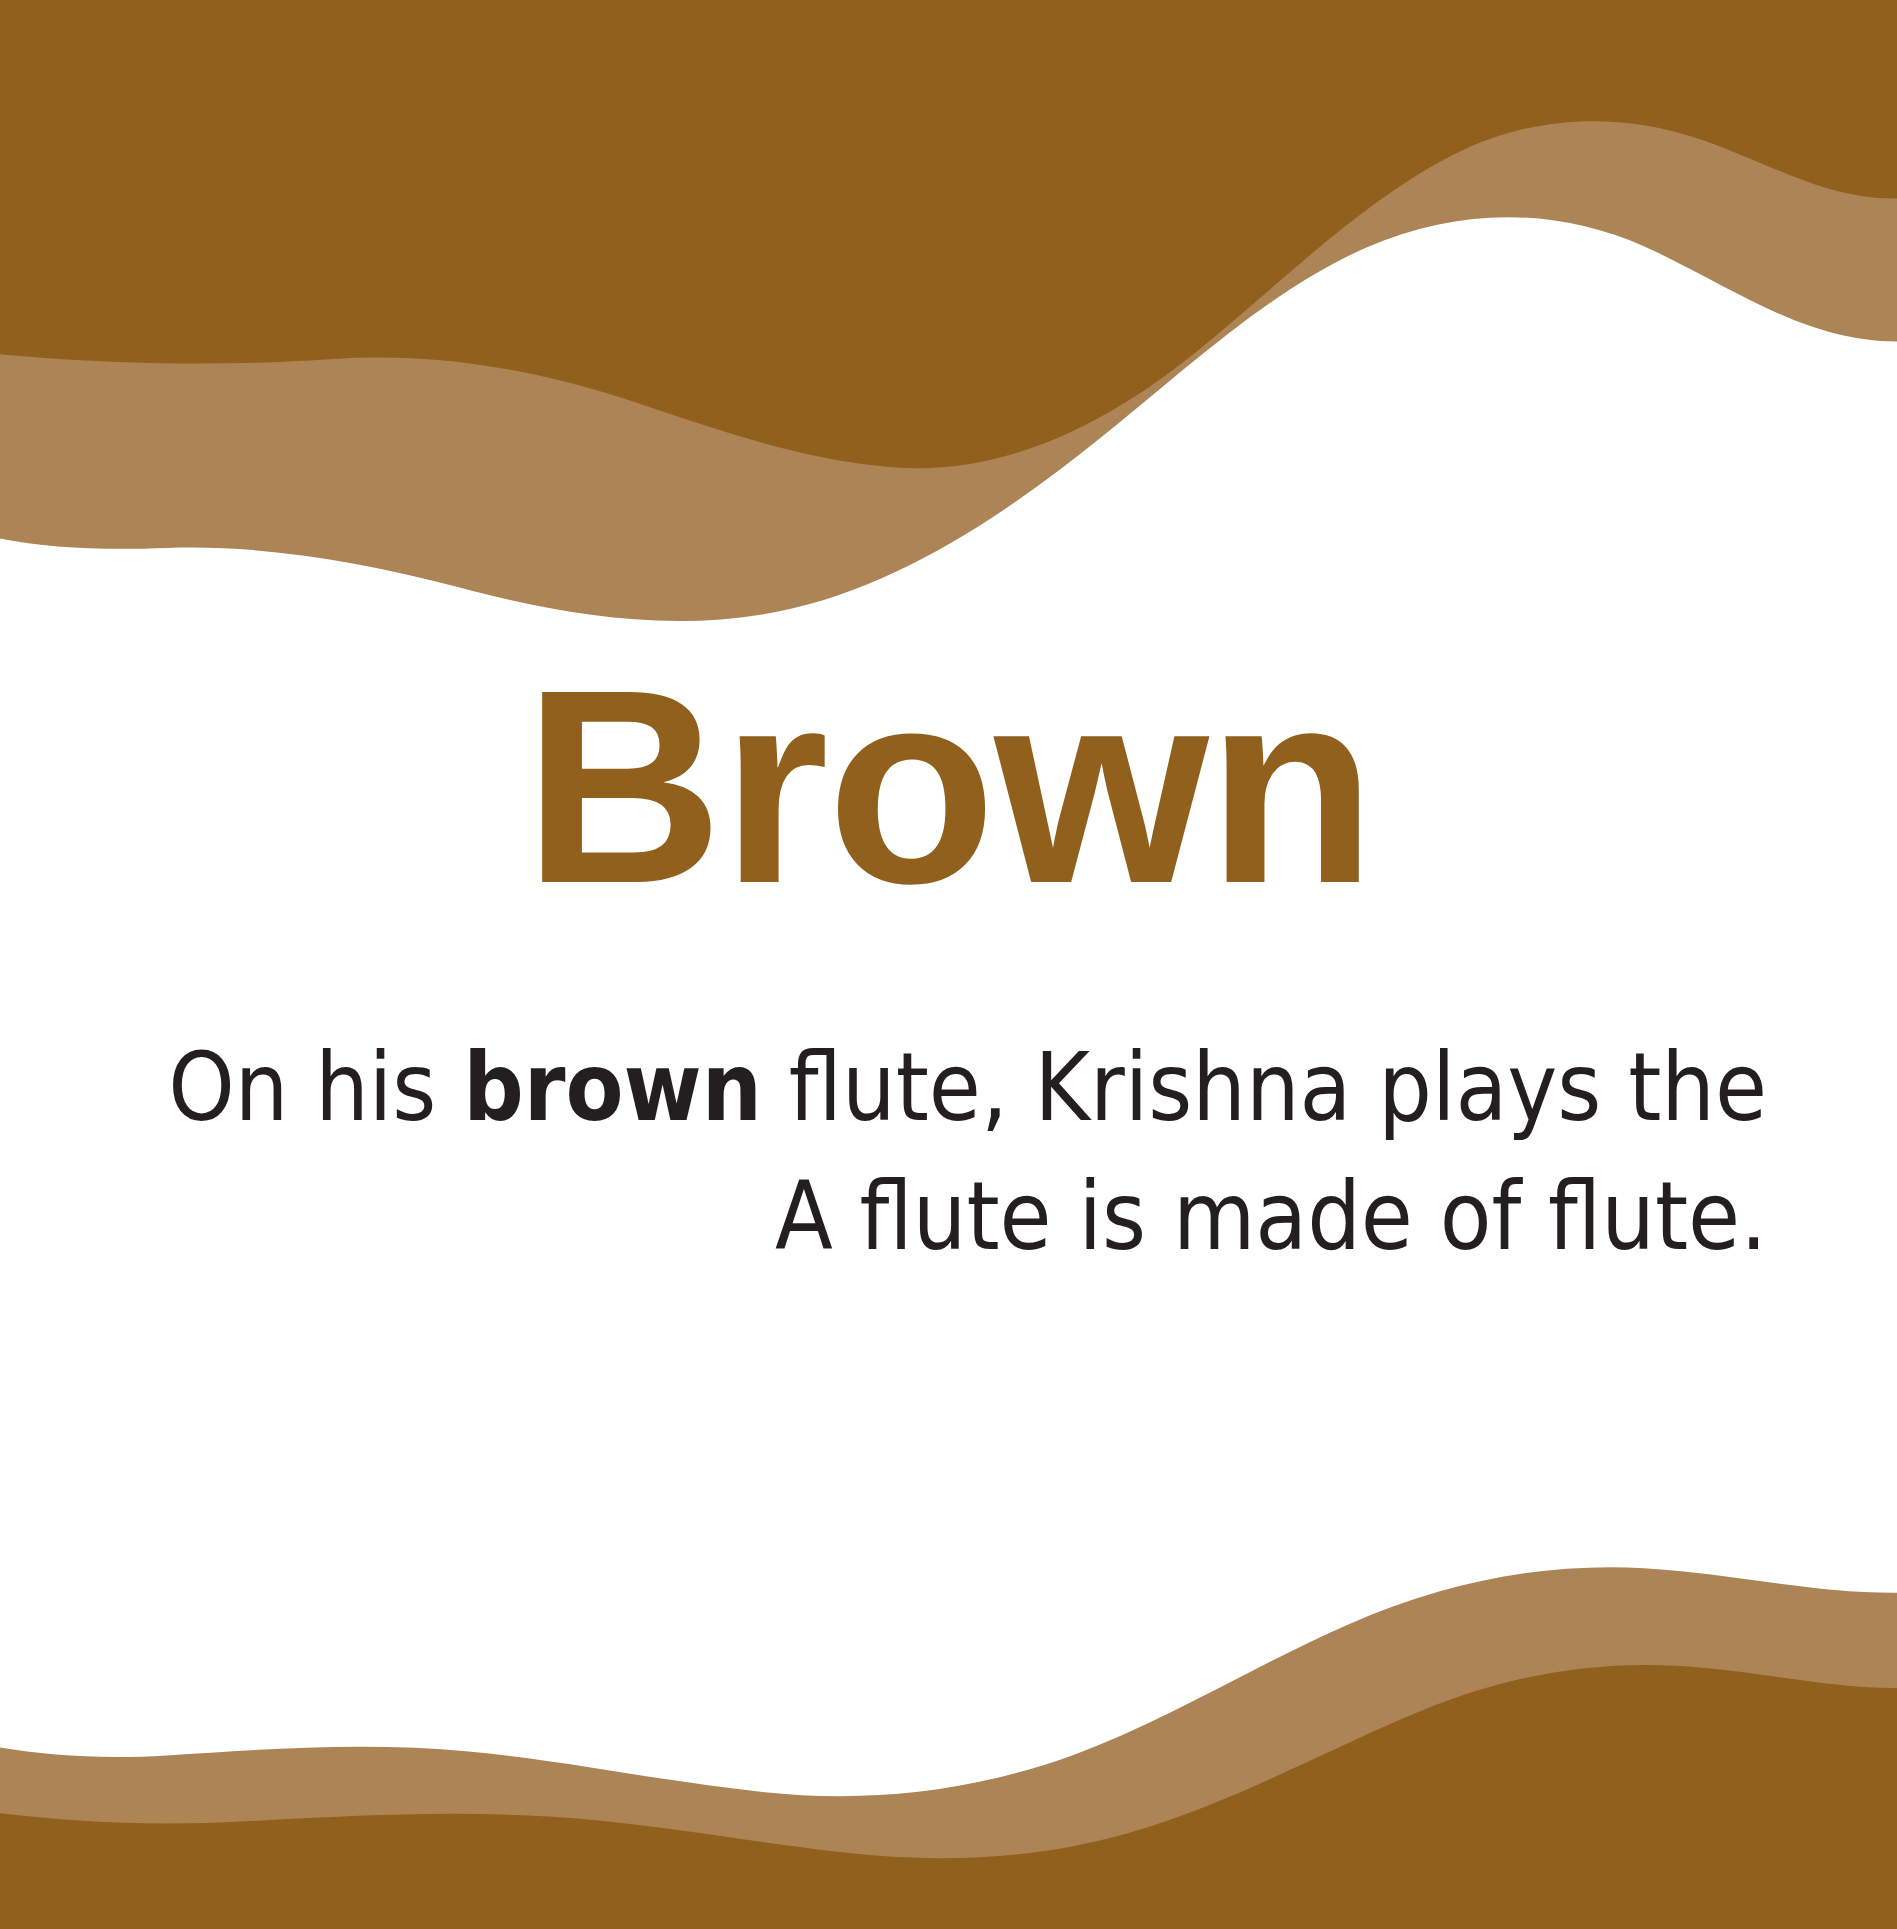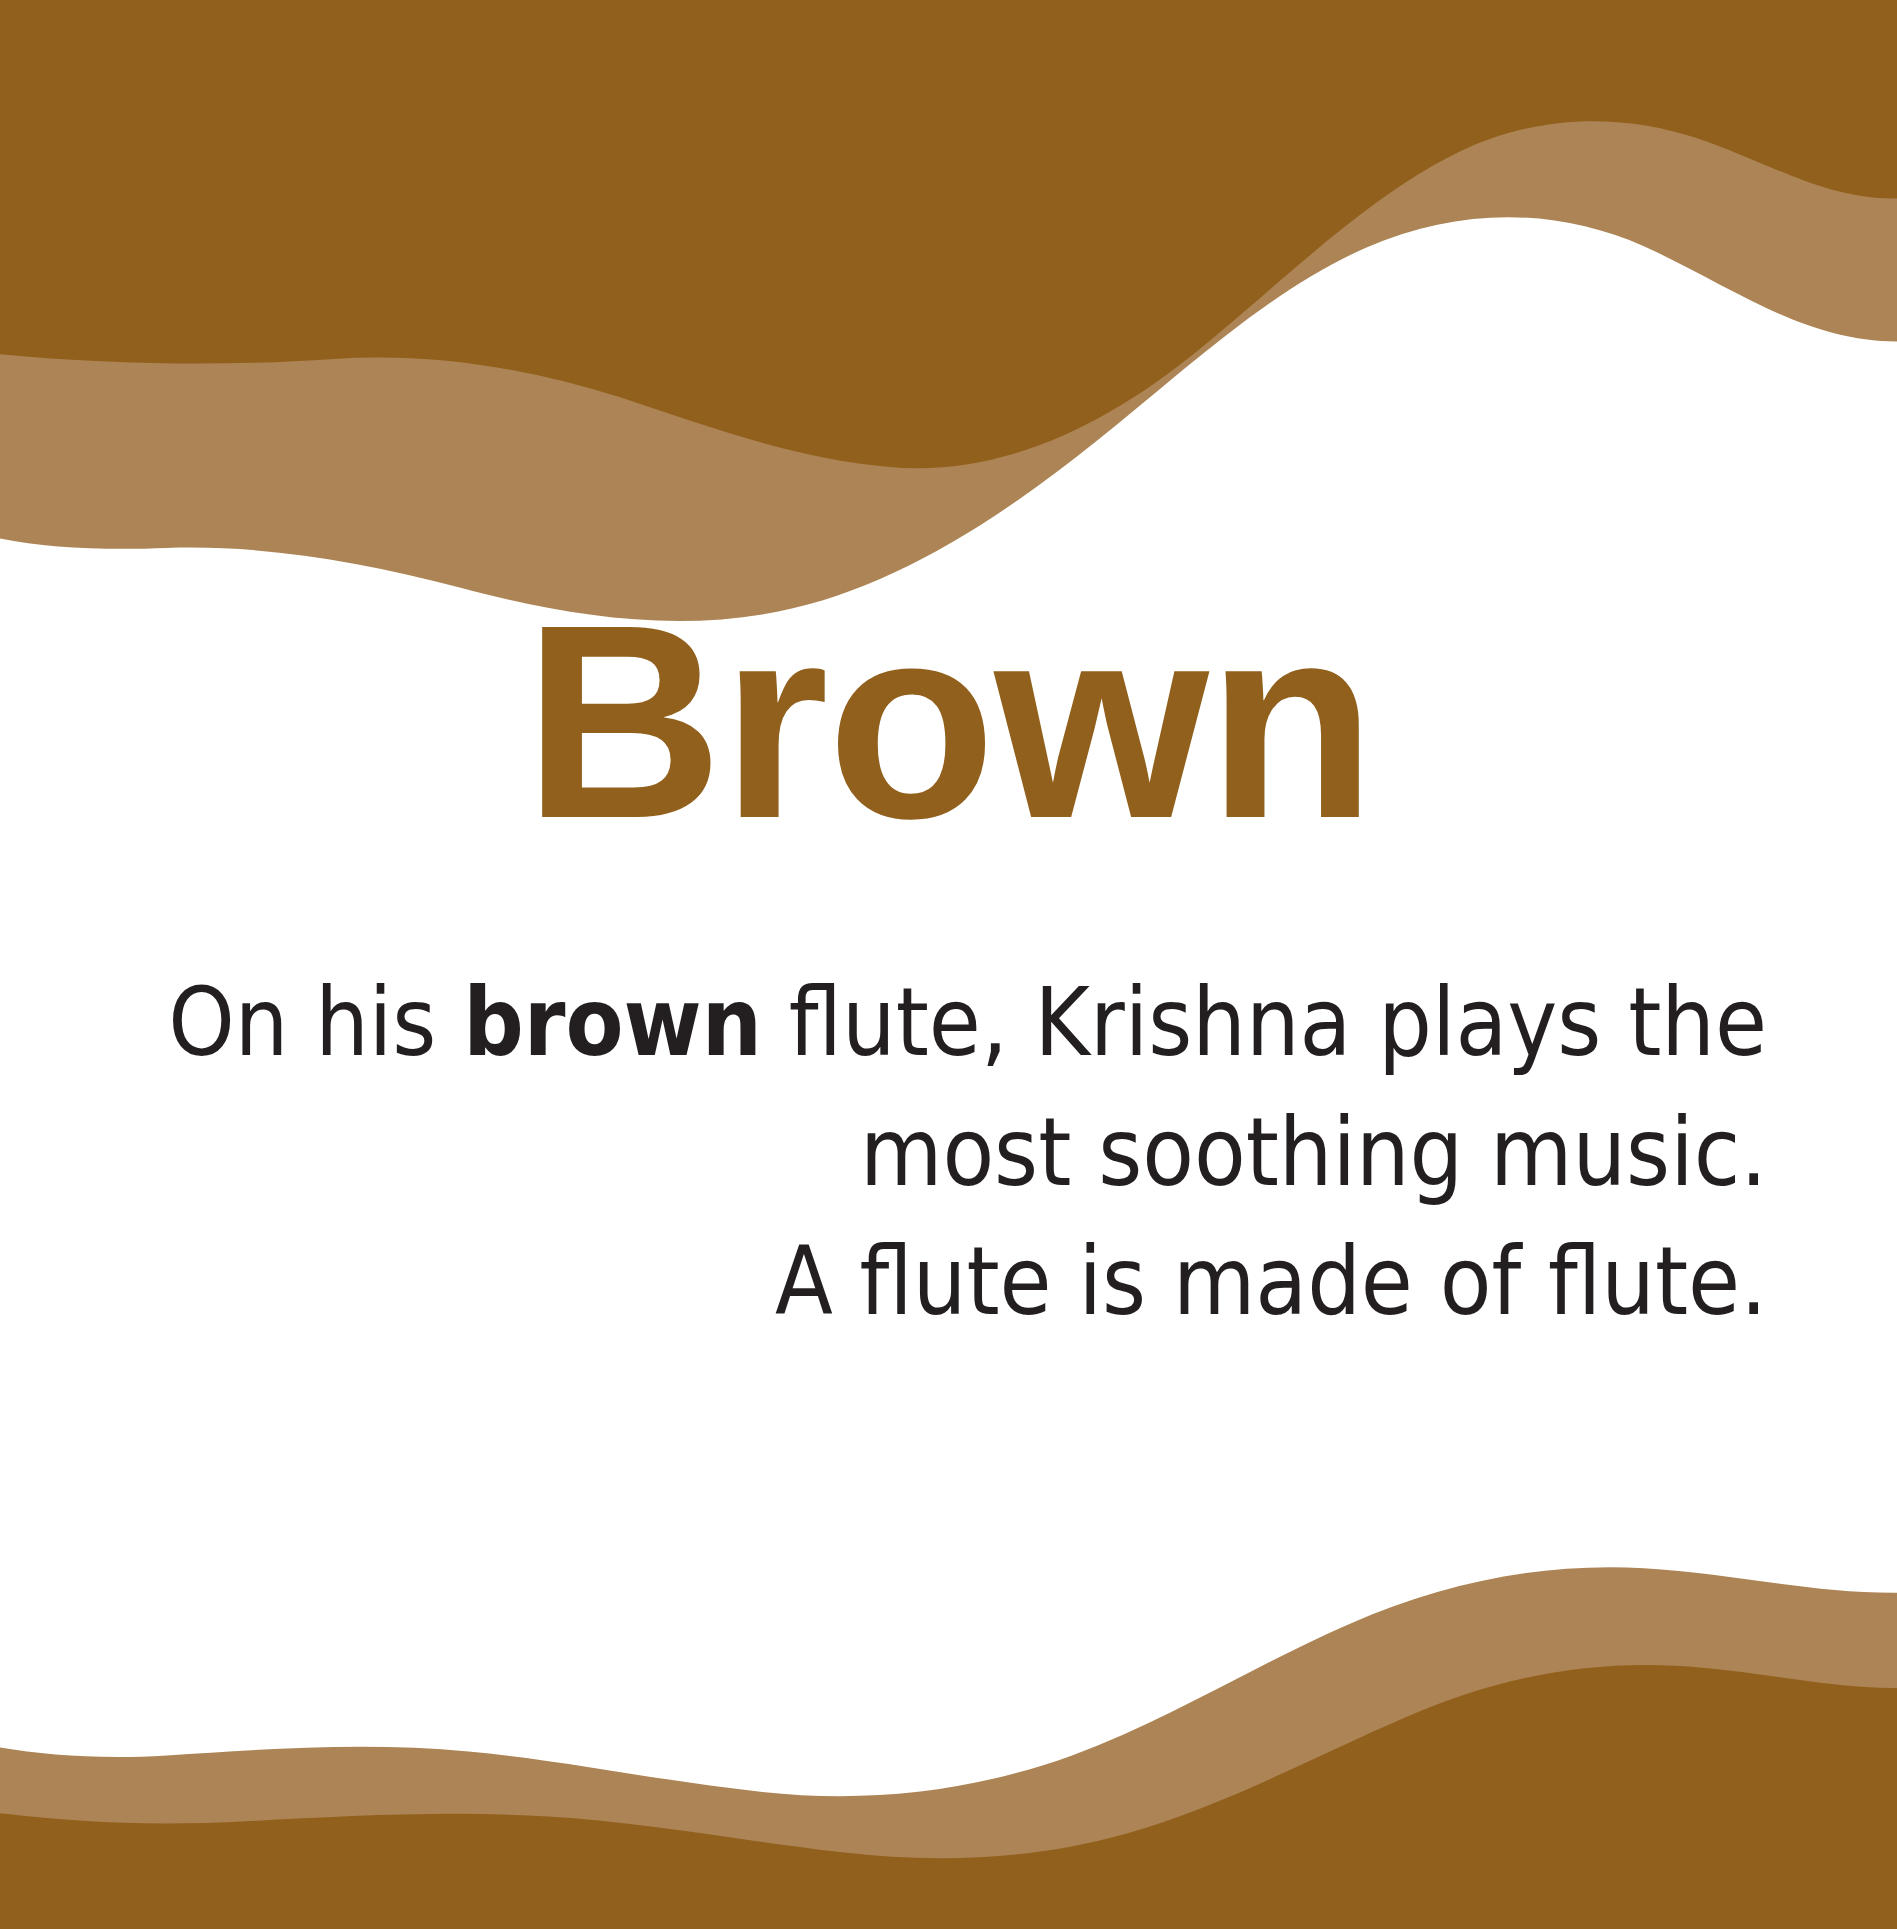--- a/index.html
+++ b/index.html
@@ -125,19 +125,18 @@
                C200,489 100,485 0,473 Z"></path>
     </svg>
   </div>
 
   <div class="content">
 
     <h1 class="title">Brown</h1>
 
     <p class="body-text">
       <span class="line"><span>On his </span><span class="em">brown</span><span> flute, Krishna plays the</span></span>
-      <span class="line">most soothing music.</span>
       <span class="line">A flute is made of flute.</span>
     </p>
 
   </div>
 </div>
 
 
 </body></html>

